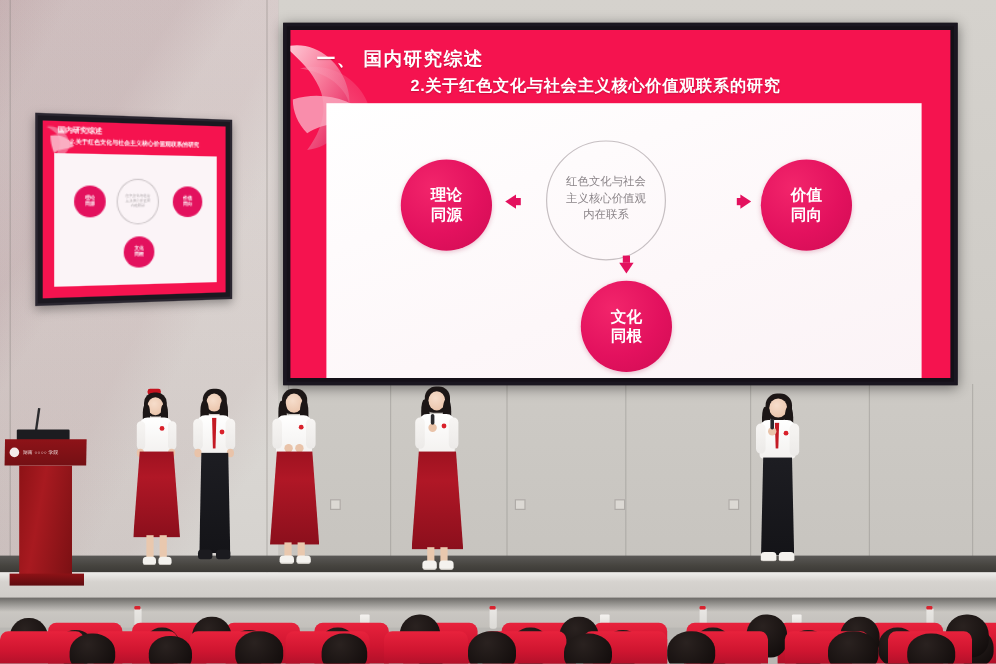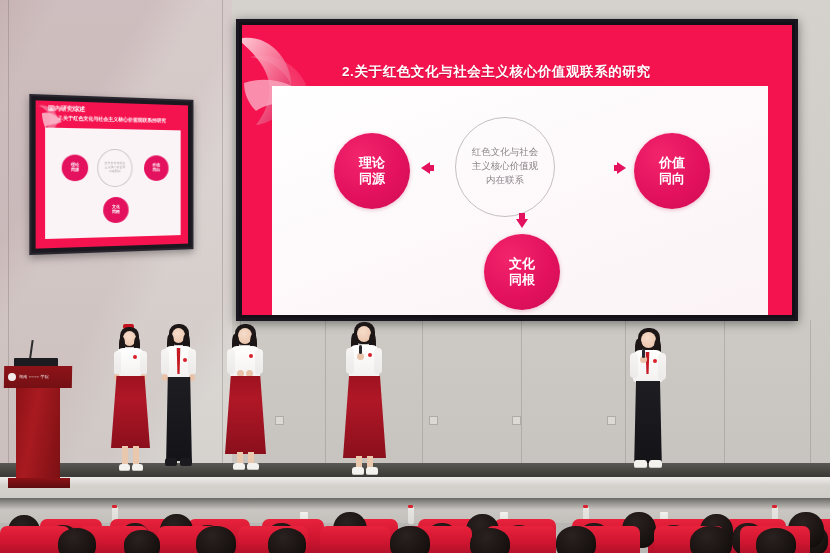--- a/index.html
+++ b/index.html
@@ -324,20 +324,21 @@
             <stop offset="0%" stop-color="#e8淡" stop-opacity="0"></stop>
             <stop offset="0%" stop-color="#ffffff" stop-opacity="0.75"></stop>
             <stop offset="100%" stop-color="#f4638c" stop-opacity="0.2"></stop>
           </linearGradient>
         </defs>
         <path d="M4 8 C 26 2, 50 18, 56 44 C 62 70, 44 92, 22 94 C 34 78, 40 60, 32 42 C 25 26, 12 16, 4 8 Z" fill="url(#rg1)" opacity="0.95"></path>
         <path d="M16 26 C 40 20, 64 34, 72 54 C 80 74, 64 90, 42 92 C 58 78, 62 62, 54 48 C 46 34, 30 28, 16 26 Z" fill="url(#rg2)" opacity="0.8"></path>
         <path d="M10 52 C 34 44, 60 52, 74 66 C 58 72, 36 70, 22 80 C 14 72, 10 62, 10 52 Z" fill="#f9a3bb" opacity="0.85"></path>
       </svg>
 
+      <div class="slide-title-1">一、 国内研究综述</div>
       <div class="slide-title-2">2.关于红色文化与社会主义核心价值观联系的研究</div>
 
       <div class="card">
 
         <div class="bubble bubble-left">
           <span>理论</span>
           <span>同源</span>
         </div>
 
         <div class="bubble bubble-right">

